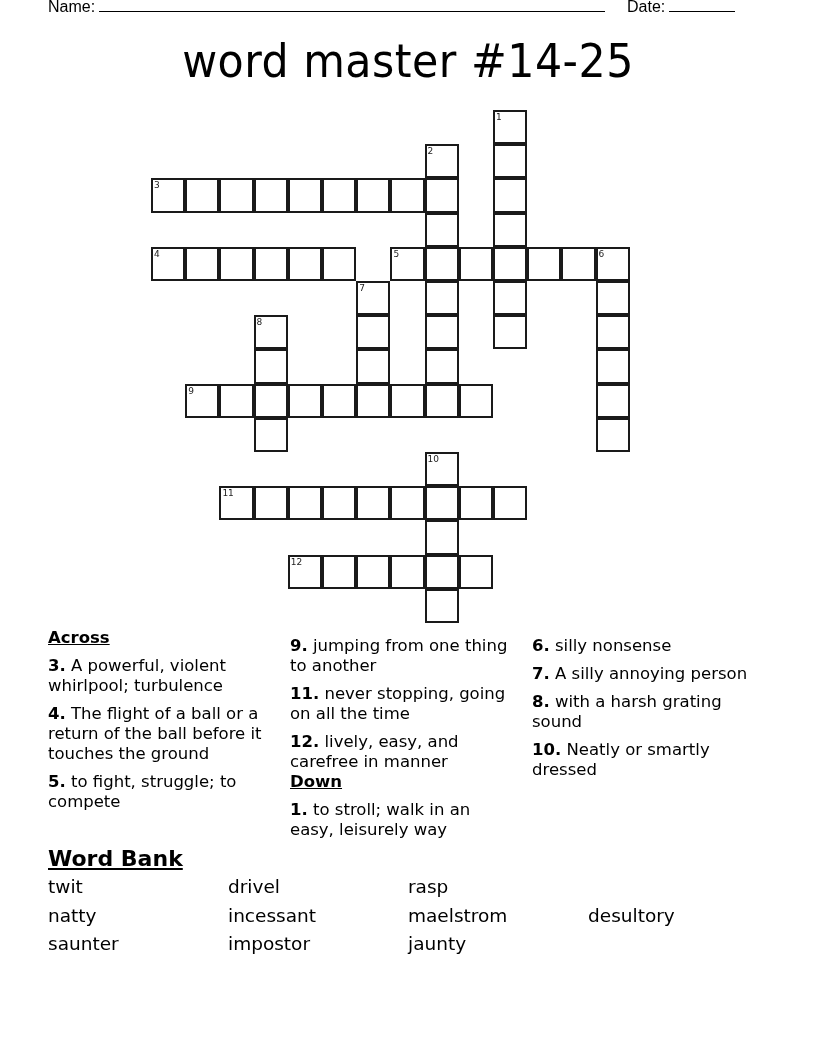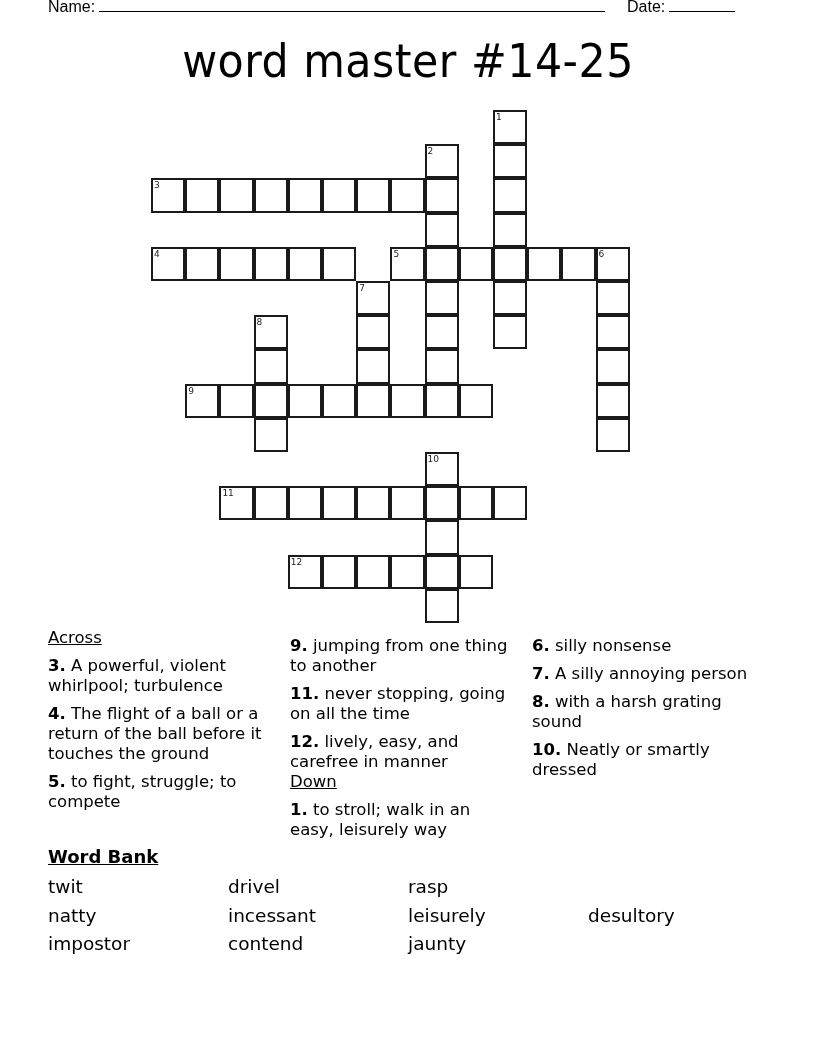--- a/index.html
+++ b/index.html
@@ -6,27 +6,27 @@
   body { width:816px; height:1056px; position:relative; overflow:hidden; color:#000; font-family:"DejaVu Sans", sans-serif; }
   .hdr { position:absolute; top:-3px; font-family:"Liberation Sans", sans-serif; font-size:16px; color:#000; }
   .hdr .line { display:inline-block; border-bottom:1px solid #000; height:14px; vertical-align:baseline; margin-left:4px; }
   #name-label { left:48px; }
   #date-label { left:627px; }
   .title { position:absolute; top:34px; left:0; width:816px; text-align:center; font-family:"DejaVu Sans", sans-serif; font-size:46px; letter-spacing:0.5px; transform:scaleX(0.93); transform-origin:center; }
   .grid { position:absolute; left:0; top:0; width:816px; height:640px; }
   .cell { position:absolute; width:34.2px; height:34.2px; box-sizing:border-box; border:2px solid #1a1a1a; background:#fff; }
   .cell .num { position:absolute; left:1px; top:0px; font-family:"DejaVu Sans", sans-serif; font-size:9px; line-height:10px; color:#222; }
   .clues { position:absolute; top:628px; font-family:"DejaVu Sans", sans-serif; font-size:16.5px; line-height:20px; color:#000; }
-  .clues .section { font-weight:normal; text-decoration:underline; margin-bottom:2px; }
+  .clues .section { font-weight:bold; text-decoration:underline; margin-bottom:2px; }
   .clue { margin-bottom:4px;margin-top:8px; }
   .clue b { font-weight:bold; }
   #col1 { left:48px; width:225px; }
   #col2 { left:290px; width:225px; }
   #col3 { left:532px; width:230px; }
-  .wordbank-title { position:absolute; left:48px; top:846px; font-family:"DejaVu Sans", sans-serif; font-size:18px; font-weight:bold; text-decoration:underline; }
+  .wordbank-title { position:absolute; left:48px; top:846px; font-family:"DejaVu Sans", sans-serif; font-size:22px; font-weight:bold; text-decoration:underline; }
   .wordbank { position:absolute; left:48px; top:873px; width:720px; font-family:"DejaVu Sans", sans-serif; font-size:18.5px; line-height:28.5px; }
   .wb-row { display:flex; }
   .wb-word { width:180px; }
 </style>
 </head>
 <body>
 
 <div class="hdr" id="name-label">
   <span>Name:</span><span class="line" style="width:506px"></span>
 </div>
@@ -159,21 +159,21 @@
 <div class="wordbank-title">Word Bank</div>
 <div class="wordbank">
   <div class="wb-row">
     <span class="wb-word">twit</span>
     <span class="wb-word">drivel</span>
     <span class="wb-word">rasp</span>
   </div>
   <div class="wb-row">
     <span class="wb-word">natty</span>
     <span class="wb-word">incessant</span>
-    <span class="wb-word">leisurely</span>
+    <span class="wb-word">maelstrom</span>
     <span class="wb-word">desultory</span>
   </div>
   <div class="wb-row">
+    <span class="wb-word">saunter</span>
     <span class="wb-word">impostor</span>
-    <span class="wb-word">contend</span>
     <span class="wb-word">jaunty</span>
   </div>
 </div>
 
 </body></html>

